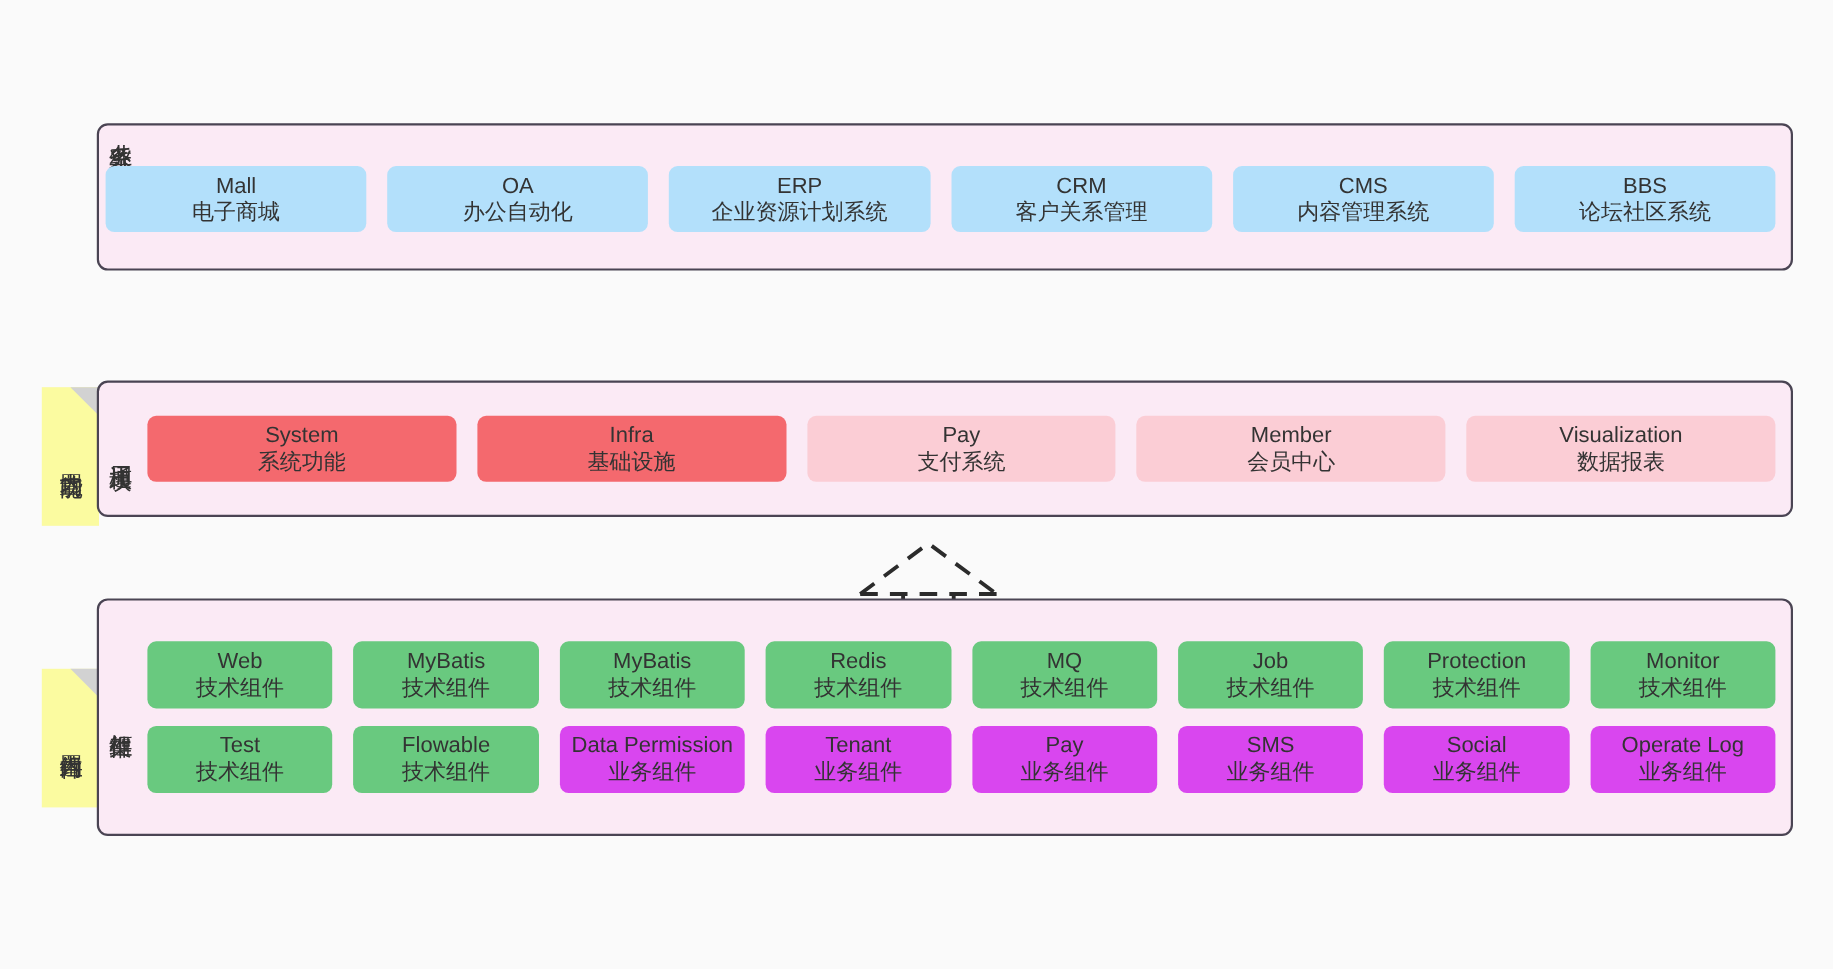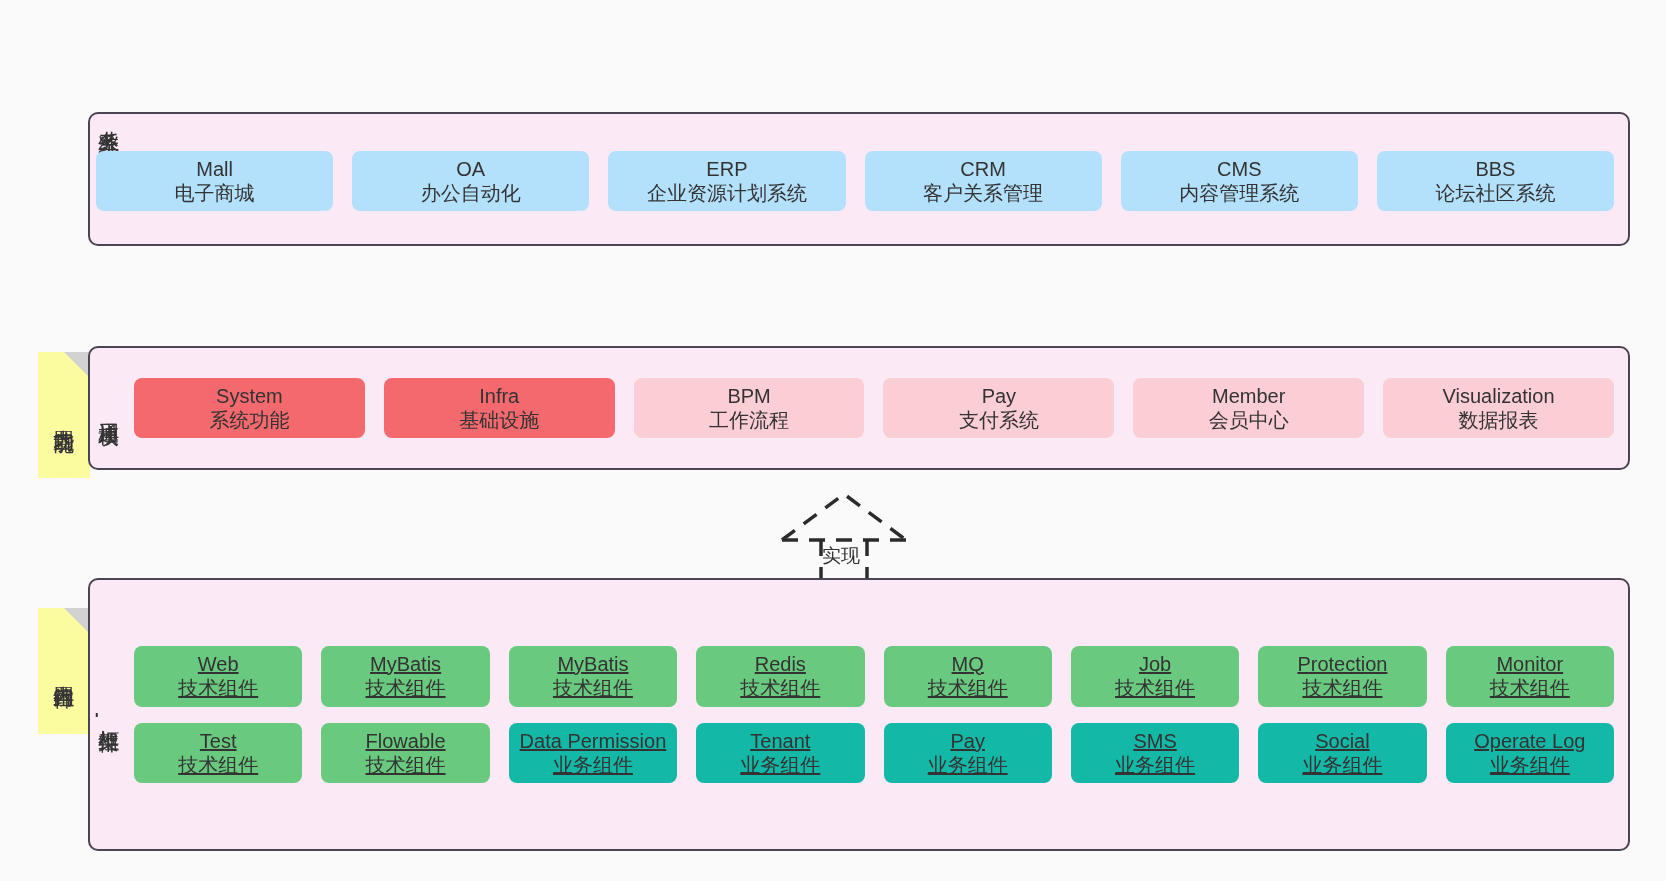--- a/index.html
+++ b/index.html
@@ -77,21 +77,21 @@
     box-sizing: border-box;
     user-select: none;
   }
   .node .t-en { display: block; }
   .node .t-cn { display: block; }
 
   .fill-blue       { background: #b3e0fb; }
   .fill-red        { background: #f4696e; }
   .fill-pink       { background: #fbcdd5; }
   .fill-green      { background: #69c97f; }
-  .fill-lightgreen { background: #14b8a6; justify-content: space-between; }
+  .fill-lightgreen { background: #d946ef; justify-content: space-between; }
 
   
   .note {
     position: absolute;
     box-sizing: border-box;
     background: #fbfba0;
     display: flex;
     align-items: center;
     justify-content: center;
     font-size: 21px;
@@ -175,24 +175,20 @@
     <div class="layer-title">通用模块</div>
     <div class="layer-body">
       <div class="row">
         <div class="node fill-red">
           <span class="t-en">System</span>
           <span class="t-cn">系统功能</span>
         </div>
         <div class="node fill-red">
           <span class="t-en">Infra</span>
           <span class="t-cn">基础设施</span>
-        </div>
-        <div class="node fill-pink">
-          <span class="t-en">BPM</span>
-          <span class="t-cn">工作流程</span>
         </div>
         <div class="node fill-pink">
           <span class="t-en">Pay</span>
           <span class="t-cn">支付系统</span>
         </div>
         <div class="node fill-pink">
           <span class="t-en">Member</span>
           <span class="t-cn">会员中心</span>
         </div>
         <div class="node fill-pink">
@@ -212,21 +208,21 @@
       <line x1="55" y1="90" x2="101" y2="90" stroke="#2b2b2b" stroke-width="3.5" stroke-dasharray="16,11"></line>
     </svg>
     <span class="arrow-label" style="left:56px; top:40px;margin-top:13px;">实现</span>
   </div>
 
   <div class="note" id="note-builtin-component" style="left:38px; top:608px; width:52px; height:126px;">
     <span class="fold"></span>
     <span>内置组件</span>
   </div>
 
-  <div class="layer" id="layer-framework-component" style="left:88px; top:578px; width:1542px; height:273px;text-decoration:underline;">
+  <div class="layer" id="layer-framework-component" style="left:88px; top:544px; width:1542px; height:216px;">
     <div class="layer-title">框架组件</div>
     <div class="layer-body">
 
       <div class="row">
         <div class="node fill-green">
           <span class="t-en">Web</span>
           <span class="t-cn">技术组件</span>
         </div>
         <div class="node fill-green">
           <span class="t-en">MyBatis</span>

